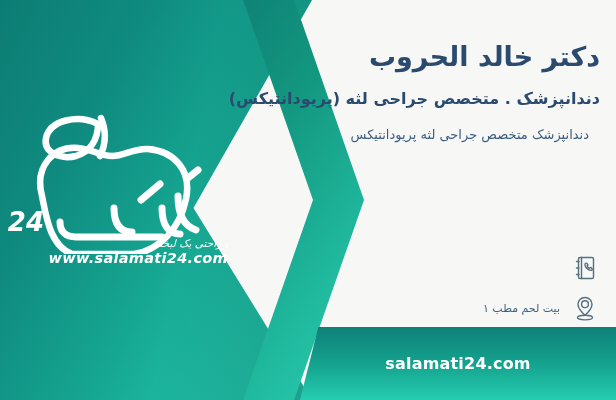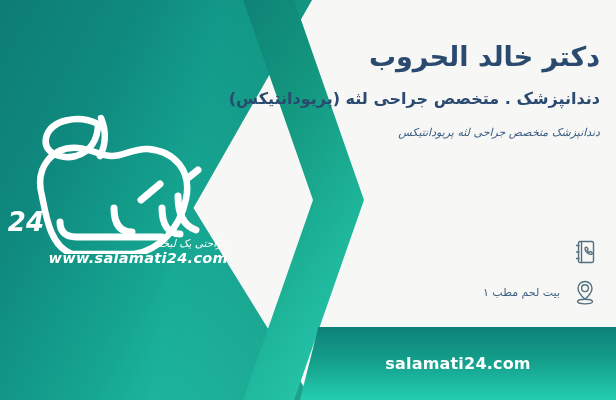--- a/index.html
+++ b/index.html
@@ -121,31 +121,30 @@
   }
   .doc-spec {
     color: #2b4a6f;
     font-size: 16px;
     line-height: 1.5;
     margin: 0 0 14px 0;
     font-weight: bold;
   }
   .doc-spec-2 {
     color: #3b5c80;
-    font-size: 11px;
+    font-size: 13px;
     line-height: 1.5;
-    margin: 0;
-    font-style: italic;
+    margin: 11px;
   }
 
   
   .contacts {
     position: absolute;
     right: 16px;
-    top: 232px;
+    top: 248px;
     width: 420px;
     direction: rtl;
   }
   .contact-row {
     display: flex;
     align-items: center;
     justify-content: flex-start;
     gap: 10px;
     height: 40px;
   }

